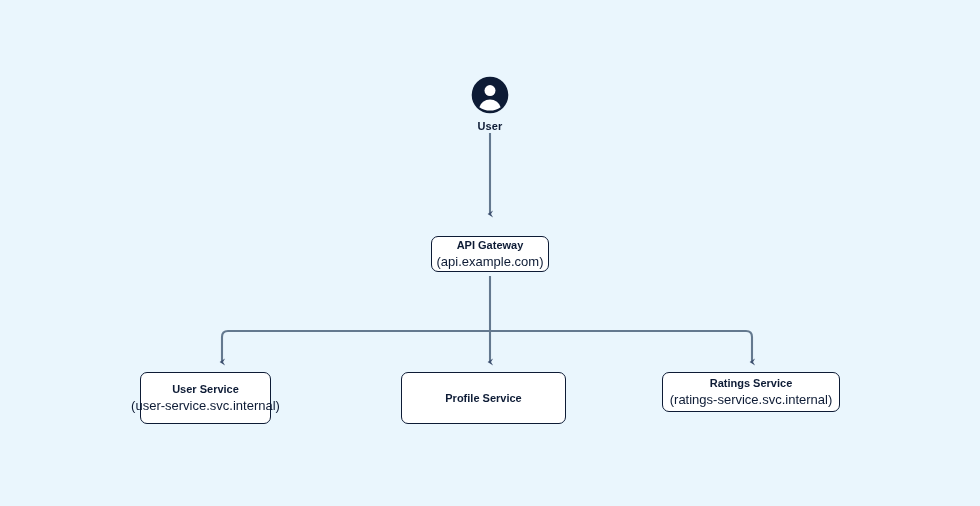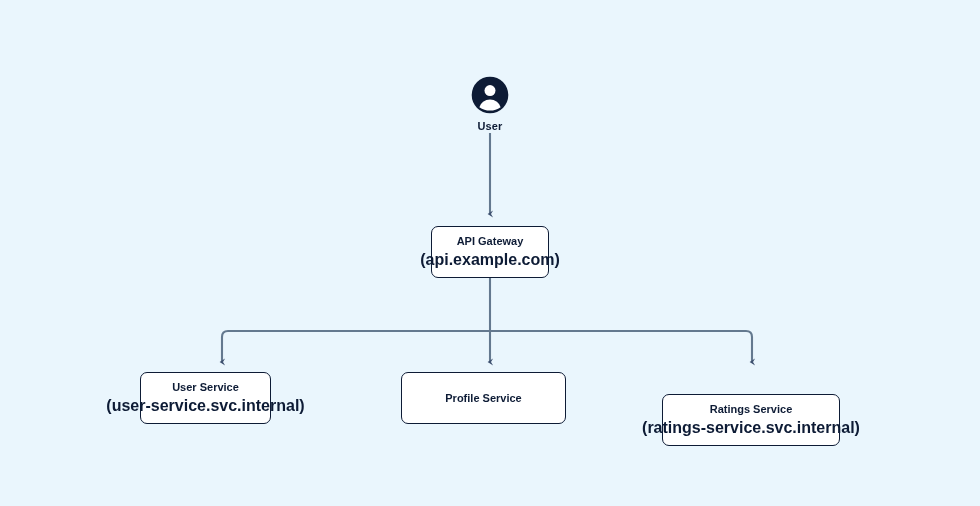--- a/index.html
+++ b/index.html
@@ -62,22 +62,22 @@
     padding: 4px 6px;
   }
   .node-title {
     font-size: 11px;
     font-weight: bold;
     color: #0d1b35;
     line-height: 1.35;
     white-space: nowrap;
   }
   .node-subtitle {
-    font-size: 16px;
-    font-weight: bold;
+    font-size: 13px;
+    font-weight: normal;
     color: #0d1b35;
     line-height: 1.35;
     white-space: nowrap;
   }
 </style>
 </head>
 <body>
 
 <div id="diagram-canvas">
 
@@ -117,32 +117,32 @@
     <span class="actor-icon">
       <svg width="38" height="38" viewBox="0 0 38 38" xmlns="http://www.w3.org/2000/svg">
         <circle cx="19" cy="19" r="18.3" fill="#0d1b35"></circle>
         <circle cx="19" cy="14.6" r="5.5" fill="#ffffff"></circle>
         <path d="M 8.4 31.2 a 10.8 9.6 0 0 1 21.2 0 a 18.3 18.3 0 0 1 -21.2 0 Z" fill="#ffffff"></path>
       </svg>
     </span>
     <span class="actor-label">User</span>
   </div>
 
-  <div class="node-box" style="left:431px; top:226px; width:118px; height:52px;">
+  <div class="node-box" style="left:431px; top:236px; width:118px; height:36px;">
     <span class="node-title">API Gateway</span>
     <span class="node-subtitle">(api.example.com)</span>
   </div>
 
   <div class="node-box" style="left:140px; top:372px; width:131px; height:52px;">
     <span class="node-title">User Service</span>
     <span class="node-subtitle">(user-service.svc.internal)</span>
   </div>
 
   <div class="node-box" style="left:401px; top:372px; width:165px; height:52px;gap:26px;">
     <span class="node-title">Profile Service</span>
   </div>
 
-  <div class="node-box" style="left:662px; top:394px; width:178px; height:52px;">
+  <div class="node-box" style="left:662px; top:372px; width:178px; height:40px;">
     <span class="node-title">Ratings Service</span>
     <span class="node-subtitle">(ratings-service.svc.internal)</span>
   </div>
 
 </div>
 
 </body></html>

